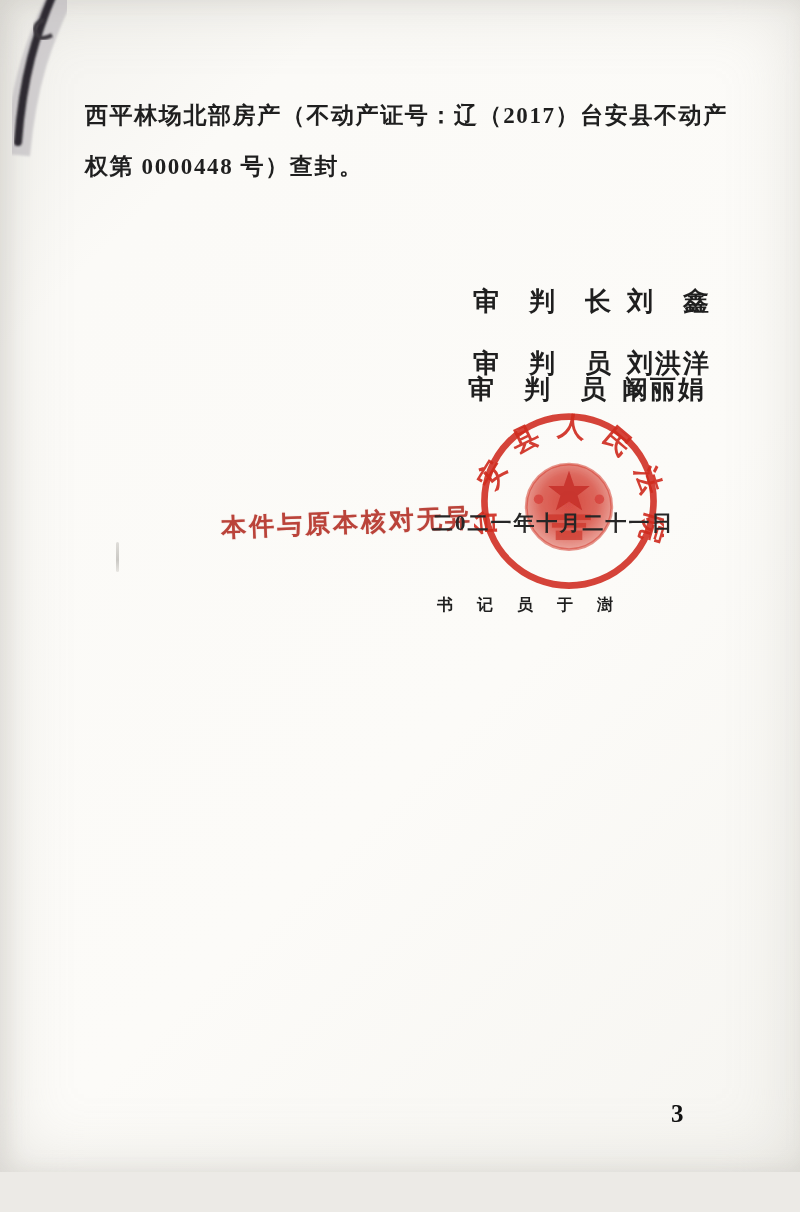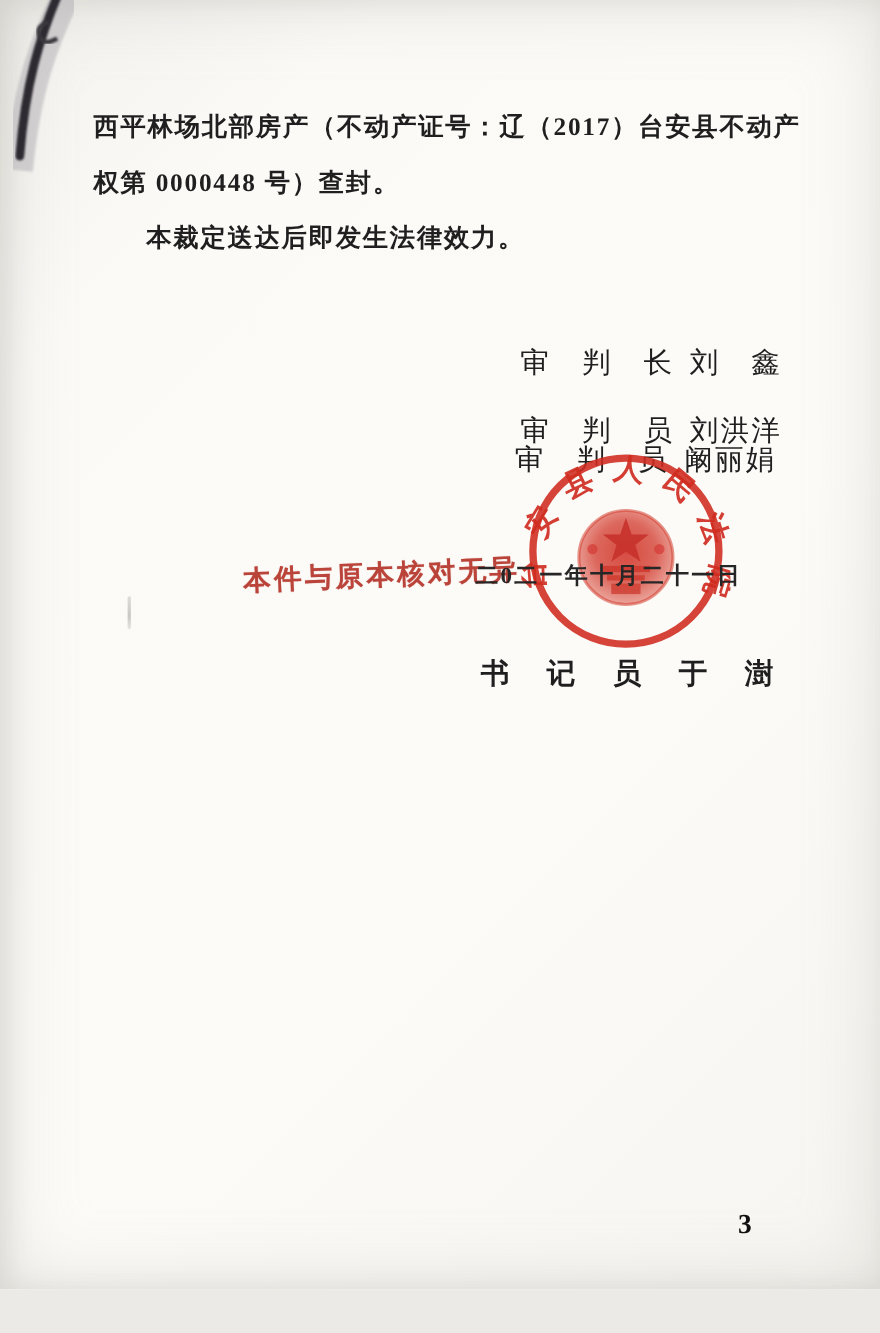--- a/index.html
+++ b/index.html
@@ -10,32 +10,32 @@
     overflow:hidden;
   }
   .scan-page{
     position:relative;
     width:800px;height:1172px;
     background:linear-gradient(135deg,#f2f1ed 0%,#fbfaf7 18%,#fcfbf8 60%,#f6f5f1 100%);
     box-shadow:inset 0 0 70px rgba(170,165,155,.30), inset 8px 0 22px rgba(150,145,140,.18);
   }
   .txt{position:absolute;color:#1f1f1f;white-space:nowrap;}
   .body-line{font-size:23px;letter-spacing:1.6px;font-weight:600;}
-  .sig-row{font-size:26px;font-weight:400;letter-spacing:2px;margin-top:28px;}
+  .sig-row{font-size:26px;font-weight:700;letter-spacing:2px;}
   .sig-role{display:inline-block;}
   .sig-name{display:inline-block;margin-left:14px;}
   .cert-stamp{
     font-size:25px;font-weight:700;letter-spacing:3px;
     color:#b5342a;
     transform:rotate(-2.4deg);
     text-shadow:0 0 1px rgba(181,52,42,.55);
     opacity:.92;
   }
   .date-line{font-size:21px;font-weight:700;letter-spacing:2px;z-index:3;color:#262626;}
-  .clerk-line{font-size:26px;font-weight:600;letter-spacing:4px;}
+  .clerk-line{font-size:16px;font-weight:600;letter-spacing:4px;}
   .page-num{font-size:25px;font-weight:600;color:#111;}
   .seal-wrap{position:absolute;left:474px;top:408px;width:190px;height:190px;z-index:2;}
   .corner-artifact{position:absolute;left:0;top:0;width:130px;height:170px;z-index:4;}
   .smudge{
     position:absolute;left:116px;top:542px;width:3px;height:30px;
     background:linear-gradient(#bdbab4,#8f8c86 60%,#cfccc6);
     opacity:.45;border-radius:2px;z-index:1;
   }
 </style>
 </head>
@@ -49,21 +49,20 @@
           <feGaussianBlur stdDeviation="1.1"></feGaussianBlur>
         </filter>
     </defs>
     <path d="M 62,-8 C 40,38 24,80 17,155" stroke="#b6b2b8" stroke-width="26" fill="none" opacity="0.55" filter="url(#soft)"></path>
     <path d="M 54,-8 C 36,34 23,76 18,142" stroke="#2d2b30" stroke-width="8" fill="none" stroke-linecap="round" filter="url(#soft)"></path>
     <path d="M 44,20 q -12,4 -8,13 q 4,9 16,2" stroke="#3a373d" stroke-width="4" fill="none" filter="url(#soft)"></path>
   </svg>
 
   <div class="txt body-line" style="left:85px;top:100px;">西平林场北部房产（不动产证号：辽（2017）台安县不动产</div>
   <div class="txt body-line" style="left:85px;top:151px;">权第 0000448 号）查封。</div>
-  <div class="txt body-line" style="left:133px;top:201px;">本裁定送达后即发生法律效力。</div>
 
   <div class="txt sig-row" style="left:473px;top:284px;">
     <span class="sig-role">审　判　长</span><span class="sig-name">刘　鑫</span>
   </div>
   <div class="txt sig-row" style="left:473px;top:346px;">
     <span class="sig-role">审　判　员</span><span class="sig-name">刘洪洋</span>
   </div>
   <div class="txt sig-row" style="left:468px;top:372px;">
     <span class="sig-role">审　判　员</span><span class="sig-name">阚丽娟</span>
   </div>

